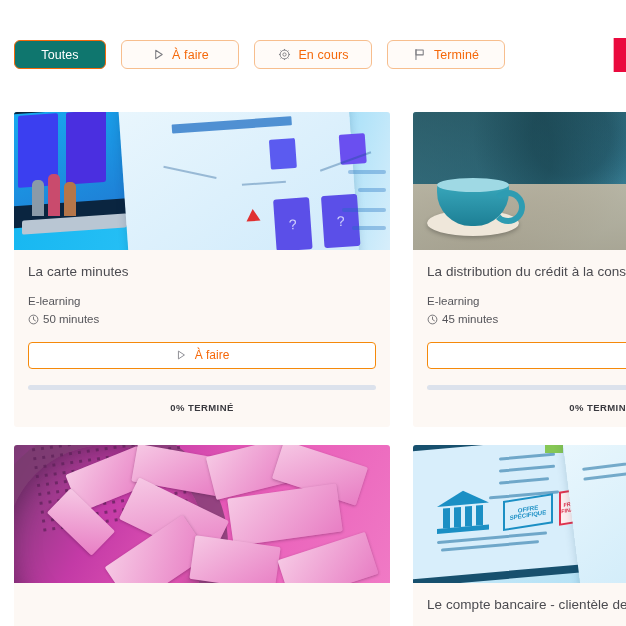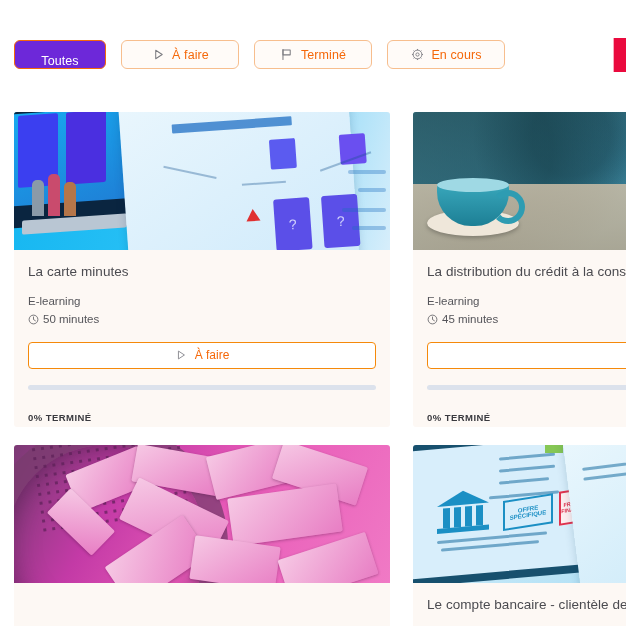--- a/index.html
+++ b/index.html
@@ -43,25 +43,24 @@
     align-items: center;
     justify-content: center;
     gap: 7px;
     font-size: 12.5px;
     letter-spacing: .1px;
     cursor: pointer;
     user-select: none;
     padding: 0 14px;
   }
   .chip.active {
-    background: #6d28d9;
+    background: #0f766e;
     color: #ffffff;
     border: 1px solid #F5680A;
     width: 92px;
-    align-items: flex-end;
   }
   .chip.ghost {
     background: #FFFBF8;
     color: #F5680A;
     border: 1px solid #F7BE8E;
     width: 118px;
   }
   .chip .glyph {
     display: inline-flex;
     align-items: center;
@@ -166,22 +165,22 @@
     background: #DCE2EC;
     width: 100%;
   }
   .progress-fill {
     height: 100%;
     border-radius: 3px;
     background: #F5680A;
     width: 0%;
   }
   .progress-label {
-    margin-top: 22px;
-    text-align: left;
+    margin-top: 12px;
+    text-align: center;
     font-size: 9.5px;
     font-weight: bold;
     letter-spacing: .45px;
     color: #3a3a3f;
   }
 
   
   .art { position: absolute; inset: 0; }
 
   
@@ -351,44 +350,44 @@
       <span class="lbl">Toutes</span>
     </div>
 
     <div class="chip ghost">
       <span class="glyph">
         <svg width="13" height="13" viewBox="0 0 14 14">
             <path d="M4 2.4 L11 7 L4 11.6 Z" fill="none" stroke="currentColor" stroke-width="1.1" stroke-linejoin="round"></path>
           </svg>
       </span>
       <span class="lbl">À faire</span>
-    </div>
-
-    <div class="chip ghost">
-      <span class="glyph">
-        <svg width="13" height="13" viewBox="0 0 14 14">
-          <path d="M3.2 1.6 v10.8" stroke="currentColor" stroke-width="1.1" fill="none" stroke-linecap="round"></path>
-          <path d="M3.2 2.2 H11 V7.4 H3.2 Z" fill="none" stroke="currentColor" stroke-width="1.1" stroke-linejoin="round"></path>
-        </svg>
-      </span>
-      <span class="lbl">Terminé</span>
     </div>
 
     <div class="chip ghost">
       <span class="glyph">
         <svg width="13" height="13" viewBox="0 0 16 16">
           <circle cx="8" cy="8" r="5.4" fill="none" stroke="currentColor" stroke-width="1.1"></circle>
           <circle cx="8" cy="8" r="2" fill="none" stroke="currentColor" stroke-width="1.1"></circle>
           <g stroke="currentColor" stroke-width="1.1">
             <path d="M8 1.2v1.6M8 13.2v1.6M1.2 8h1.6M13.2 8h1.6"></path>
             <path d="M3.2 3.2l1.1 1.1M11.7 11.7l1.1 1.1M12.8 3.2l-1.1 1.1M4.3 11.7l-1.1 1.1"></path>
           </g>
         </svg>
       </span>
       <span class="lbl">En cours</span>
+    </div>
+
+    <div class="chip ghost">
+      <span class="glyph">
+        <svg width="13" height="13" viewBox="0 0 14 14">
+          <path d="M3.2 1.6 v10.8" stroke="currentColor" stroke-width="1.1" fill="none" stroke-linecap="round"></path>
+          <path d="M3.2 2.2 H11 V7.4 H3.2 Z" fill="none" stroke="currentColor" stroke-width="1.1" stroke-linejoin="round"></path>
+        </svg>
+      </span>
+      <span class="lbl">Terminé</span>
     </div>
   </div>
 
   <div class="edge-marker"></div>
 
 
   <div class="grid">
 
     <div class="card">
       <div class="card-thumb">

